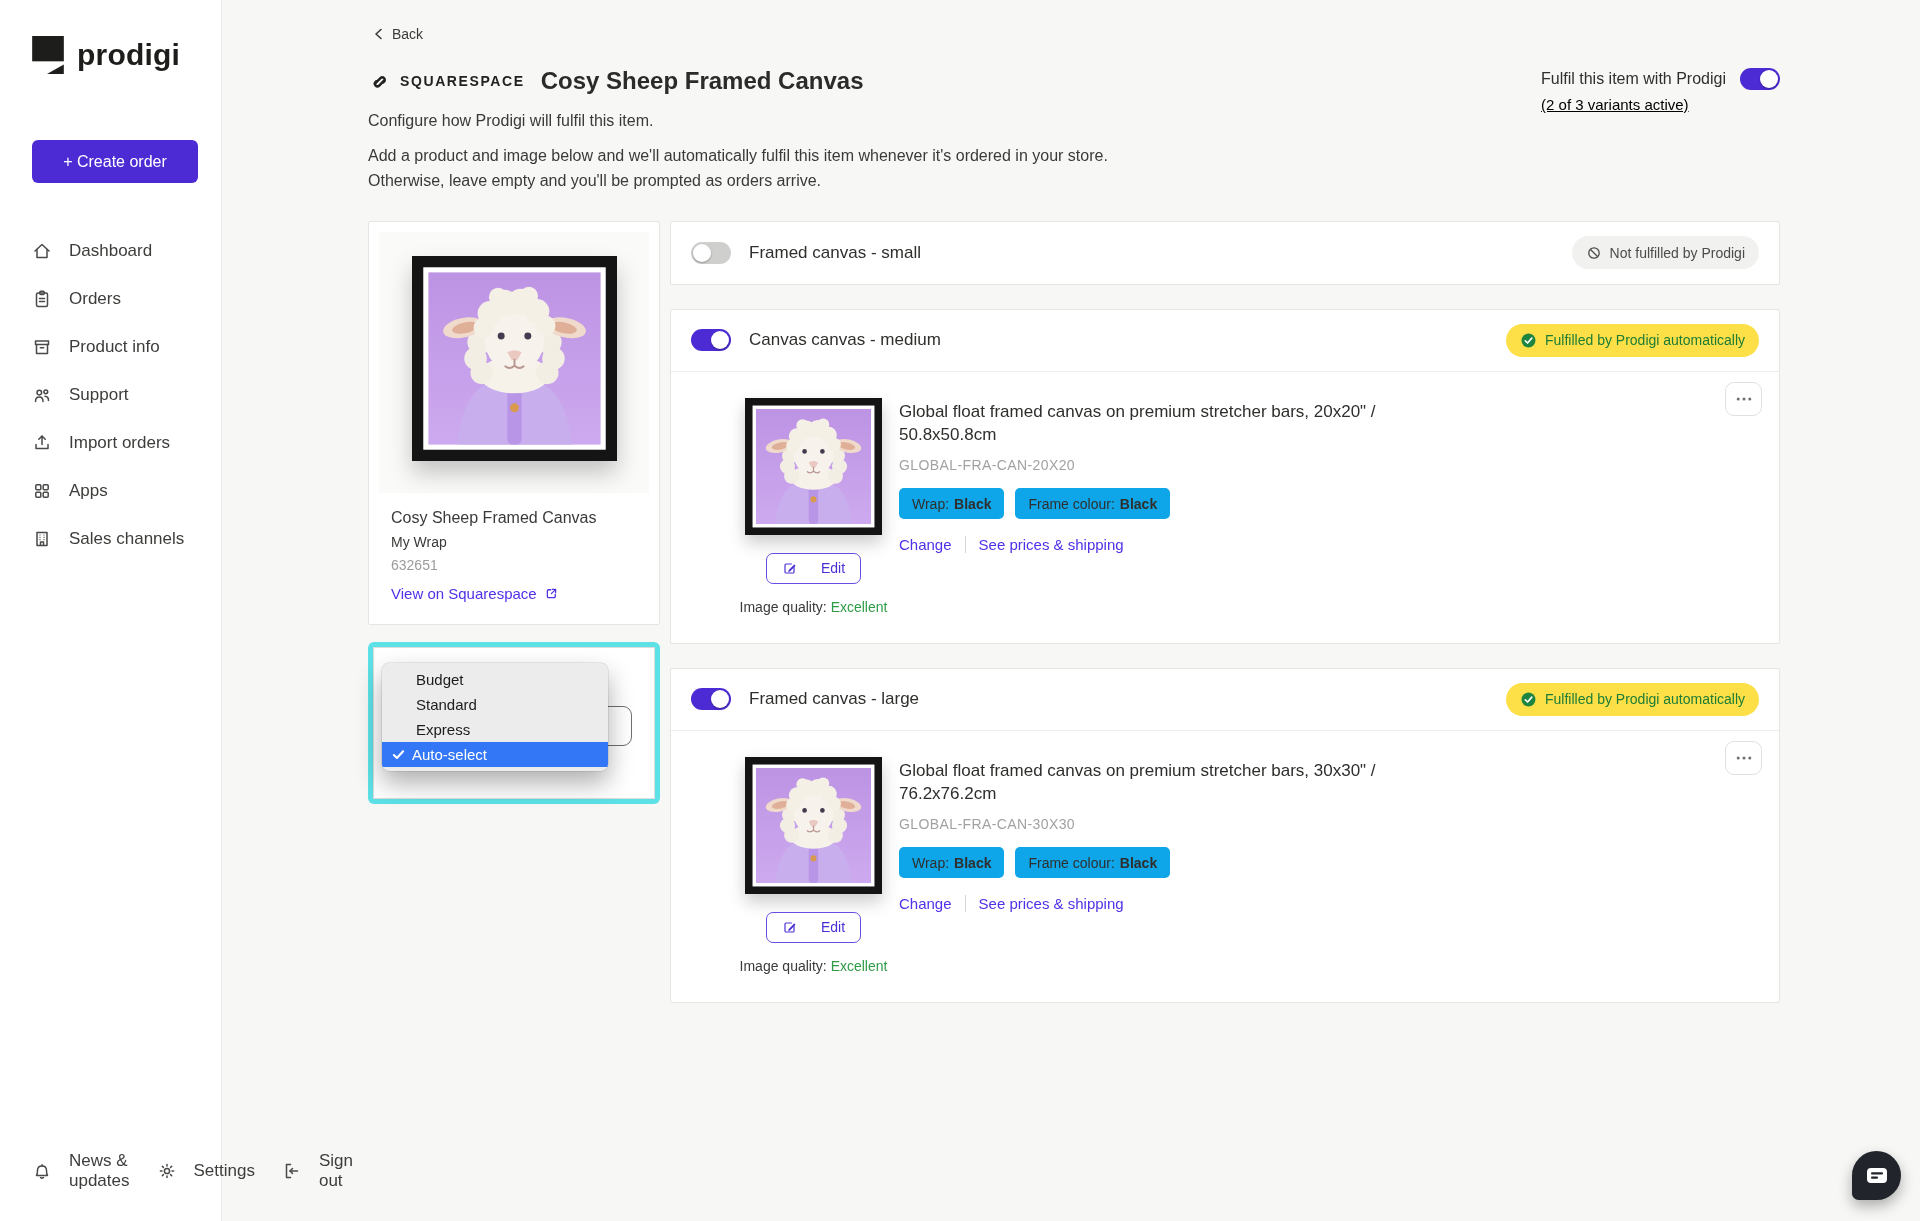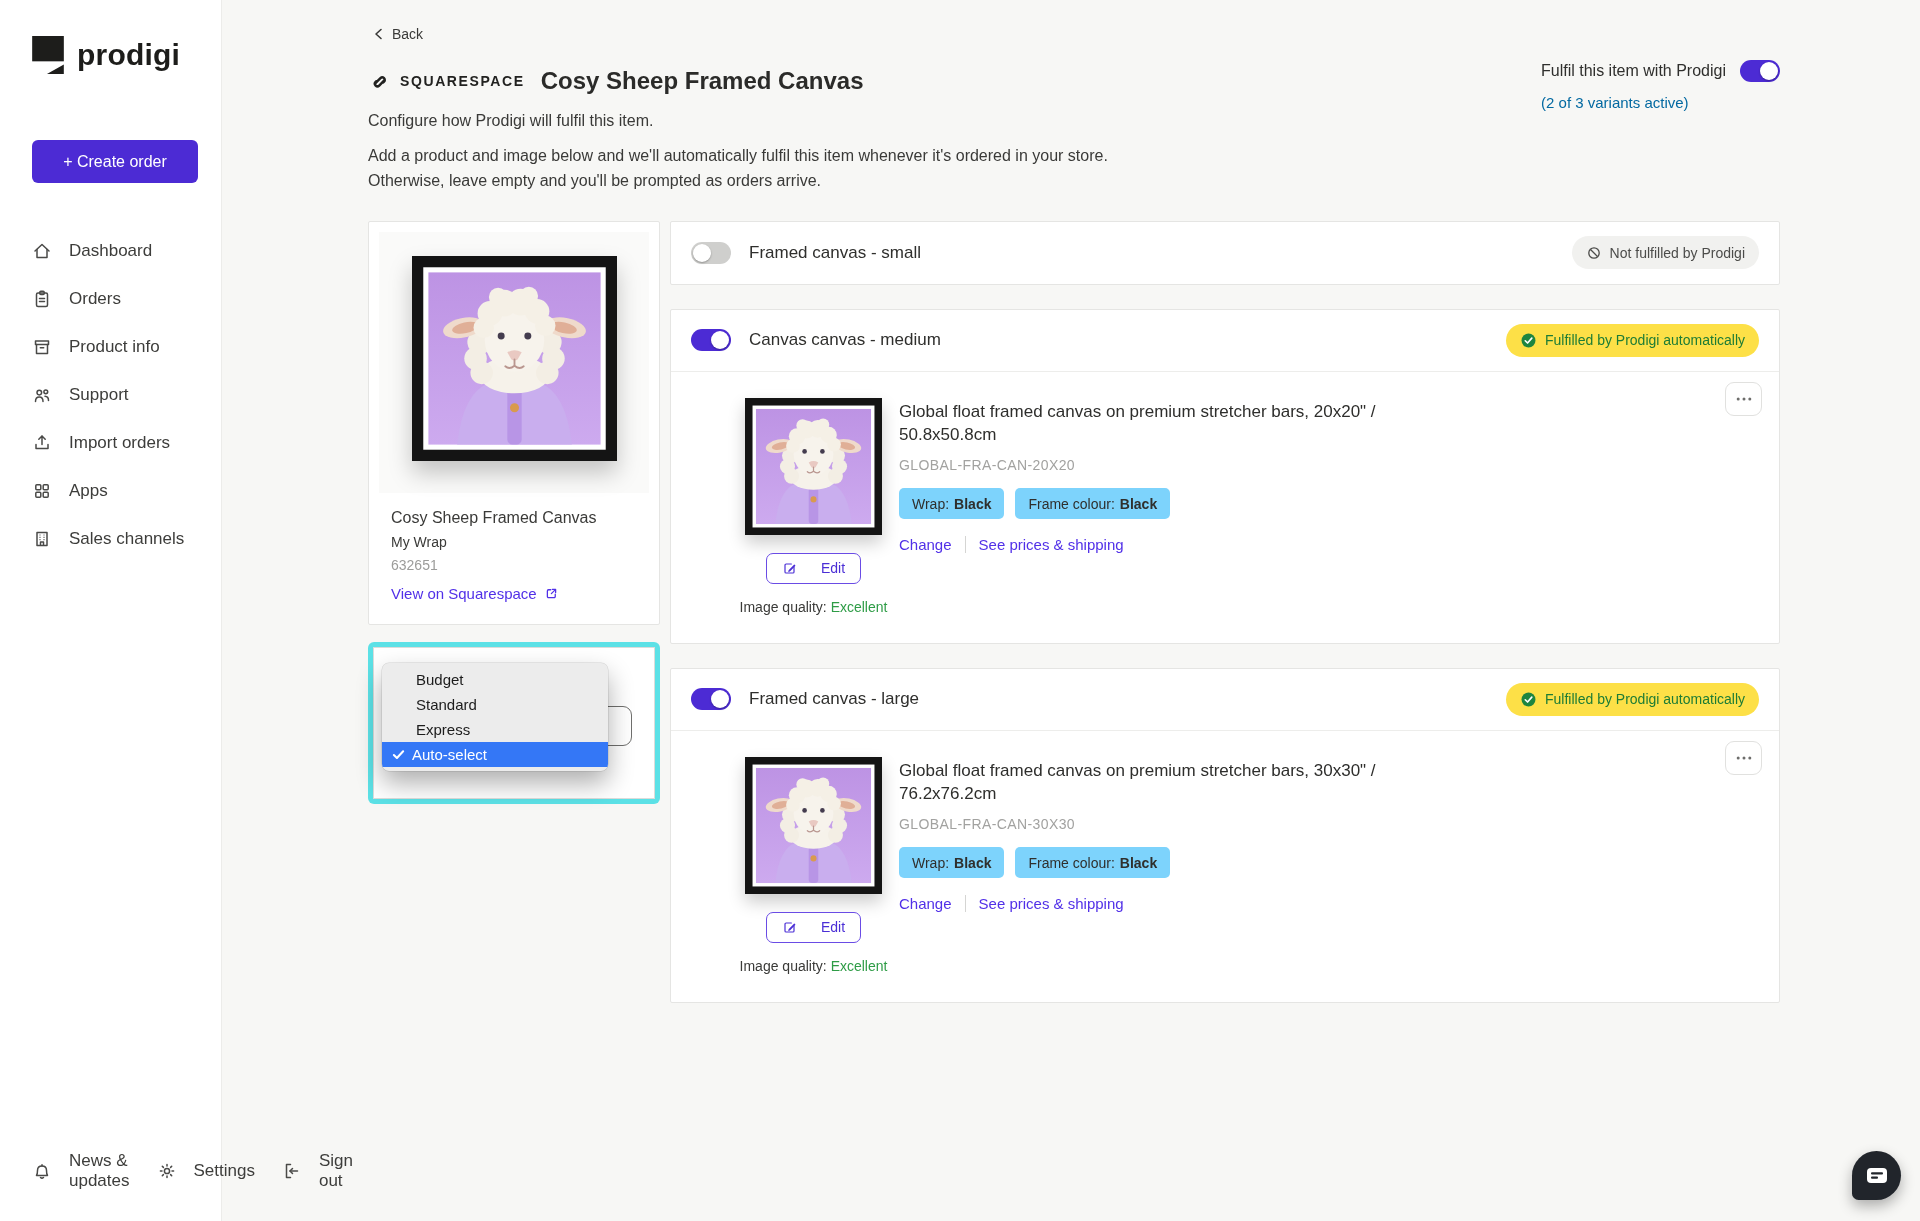--- a/index.html
+++ b/index.html
@@ -37,23 +37,23 @@
 
   
   .main { flex:1; position:relative; padding:26px 140px 0 146px; }
   .back-row { display:flex; align-items:center; gap:9px; font-size:14px; color:#3a3a38; cursor:pointer; width:max-content; margin-left:6px; }
   .title-row { margin-top:25px; display:flex; align-items:center; gap:9px; }
   .platform-badge { font-size:14px; font-weight:700; letter-spacing:1.6px; color:#222220; }
   .page-title { font-size:24px; color:#2b2b29; margin-left:7px; }
   .subtitle { margin-top:17px; font-size:16px; }
   .desc { margin-top:14px; font-size:16px; line-height:1.55; }
 
-  .fulfil-box { position:absolute; top:60px; right:140px; }
+  .fulfil-box { position:absolute; top:68px; right:140px; }
   .fulfil-row { display:flex; align-items:center; gap:14px; font-size:16px; color:#2f2f2d; }
-  .fulfil-note { margin-top:12px; font-size:15px; color:#0369a1; }
+  .fulfil-note { margin-top:6px; font-size:15px; color:#000000;text-decoration:underline; }
 
   
   .toggle { width:40px; height:22px; border-radius:12px; background:#cfcfcd; position:relative; cursor:pointer; flex:none; }
   .toggle .knob { position:absolute; top:2px; left:2px; width:18px; height:18px; border-radius:50%; background:#fff; box-shadow:0 1px 2px rgba(0,0,0,.3); }
   .toggle.on { background:#4c2bd4; }
   .toggle.on .knob { left:auto; right:2px; }
 
   
   .columns { display:flex; gap:10px; margin-top:27px; align-items:flex-start; }
   .left-col { width:292px; flex:none; display:flex; flex-direction:column; gap:17px; }
@@ -95,21 +95,21 @@
   .thumb-col { width:137px; flex:none; display:flex; flex-direction:column; align-items:center; }
   .thumb { width:137px; height:137px; box-shadow:0 8px 16px rgba(0,0,0,.2); }
   .edit-btn { margin-top:18px; height:31px; padding:0 15px; background:#fff; border:1px solid #6a4ce5; border-radius:7px; color:#4b2fd6; font-family:inherit; font-size:14px; display:flex; align-items:center; gap:24px; cursor:pointer; }
   .quality { margin-top:15px; font-size:14px; color:#3a3a38; white-space:nowrap; }
   .green-text { color:#2e9c46; }
 
   .detail-col { padding-top:2px; }
   .prod-title { font-size:17px; color:#2e2e2c; line-height:1.4; max-width:515px; margin-bottom:10px; }
   .sku { font-size:14px; color:#a2a2a0; letter-spacing:.4px; margin-bottom:15px; }
   .attr-row { display:flex; gap:11px; margin-bottom:17px; }
-  .attr-pill { background:#7dd3fc; border-radius:5px; height:31px; display:flex; align-items:center; padding:0 13px; font-size:14px; color:#2f2f2d; gap:5px; }
+  .attr-pill { background:#0ea5e9; border-radius:5px; height:31px; display:flex; align-items:center; padding:0 13px; font-size:14px; color:#2f2f2d; gap:5px; }
   .attr-pill b { font-weight:700; }
   .links-row { display:flex; align-items:center; gap:13px; font-size:15px; }
   .links-row a { color:#5130e8; cursor:pointer; text-decoration:none; }
   .vdiv { width:1px; height:17px; background:#d5d5d3; }
   .dots-btn { position:absolute; top:10px; right:17px; width:37px; height:34px; background:#fff; border:1px solid #e1e1df; border-radius:9px; display:flex; align-items:center; justify-content:center; cursor:pointer; }
 
   
   .chat-btn {
     position:absolute; right:19px; bottom:21px; width:49px; height:49px;
     background:#21252b; border-radius:26px 26px 26px 7px;

